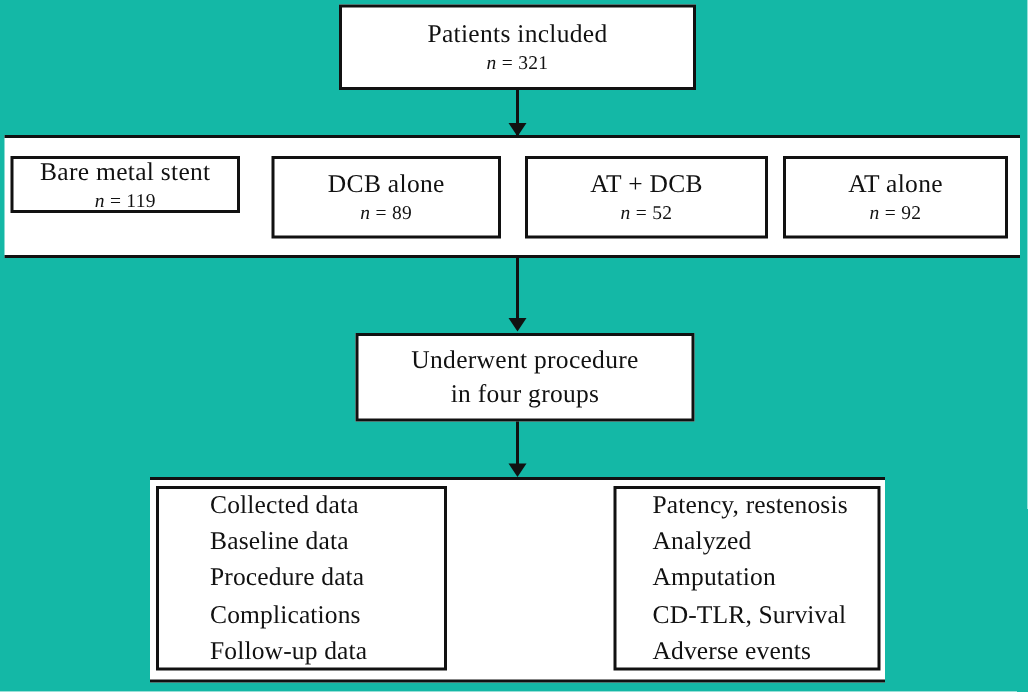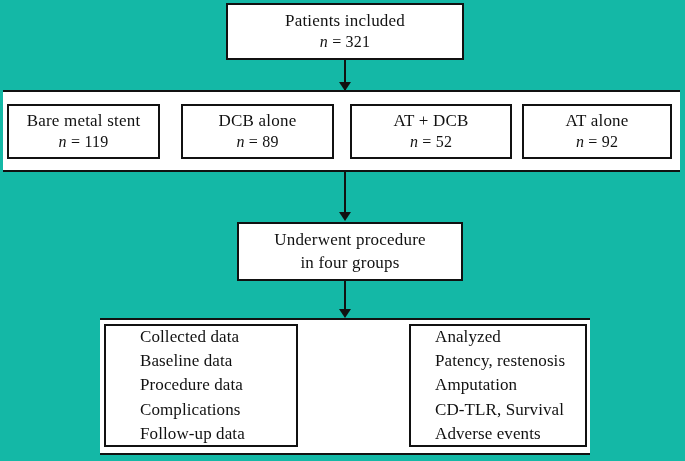--- a/index.html
+++ b/index.html
@@ -32,21 +32,21 @@
     text-align: center;
     line-height: 1.30;
   }
   .box .line {
     display: block;
     white-space: nowrap;
     font-size: 17px;
     letter-spacing: 0.2px;
   }
   .box .line.count {
-    font-size: 16px;
+    font-size: 13px;
   }
   .ital {
     font-style: italic;
   }
   
   .group-bar {
     position: absolute;
     box-sizing: border-box;
     border-top: 2px solid #111111;
     border-bottom: 2px solid #111111;
@@ -94,21 +94,21 @@
   <div class="box" style="left:226px; top:3px; width:238px; height:57px;">
     <span class="line">Patients included</span>
     <span class="line count"><span class="ital">n</span><span> = 321</span></span>
   </div>
 
   <div class="vline" style="left:344px; top:60px; height:30px;"></div>
   <div class="arrowhead" style="left:339px; top:82px;"></div>
 
   <div class="group-bar" style="left:3px; top:90px; width:677px; height:82px;"></div>
 
-  <div class="box" style="left:7px; top:104px; width:153px; height:55px;">
+  <div class="box" style="left:7px; top:104px; width:153px; height:38px;">
     <span class="line">Bare metal stent</span>
     <span class="line count"><span class="ital">n</span><span> = 119</span></span>
   </div>
 
   <div class="box" style="left:181px; top:104px; width:153px; height:55px;">
     <span class="line">DCB alone</span>
     <span class="line count"><span class="ital">n</span><span> = 89</span></span>
   </div>
 
   <div class="box" style="left:350px; top:104px; width:162px; height:55px;">
@@ -136,20 +136,20 @@
 
   <div class="listbox" style="left:104px; top:324px; width:194px; height:123px;">
     <span class="line">Collected data</span>
     <span class="line">Baseline data</span>
     <span class="line">Procedure data</span>
     <span class="line">Complications</span>
     <span class="line">Follow-up data</span>
   </div>
 
   <div class="listbox" style="left:409px; top:324px; width:178px; height:123px; padding-left:24px;">
+    <span class="line">Patency, restenosis</span>
     <span class="line">Analyzed</span>
-    <span class="line">Patency, restenosis</span>
     <span class="line">Amputation</span>
     <span class="line">CD-TLR, Survival</span>
     <span class="line">Adverse events</span>
   </div>
 
 </div>
 
 </body></html>

